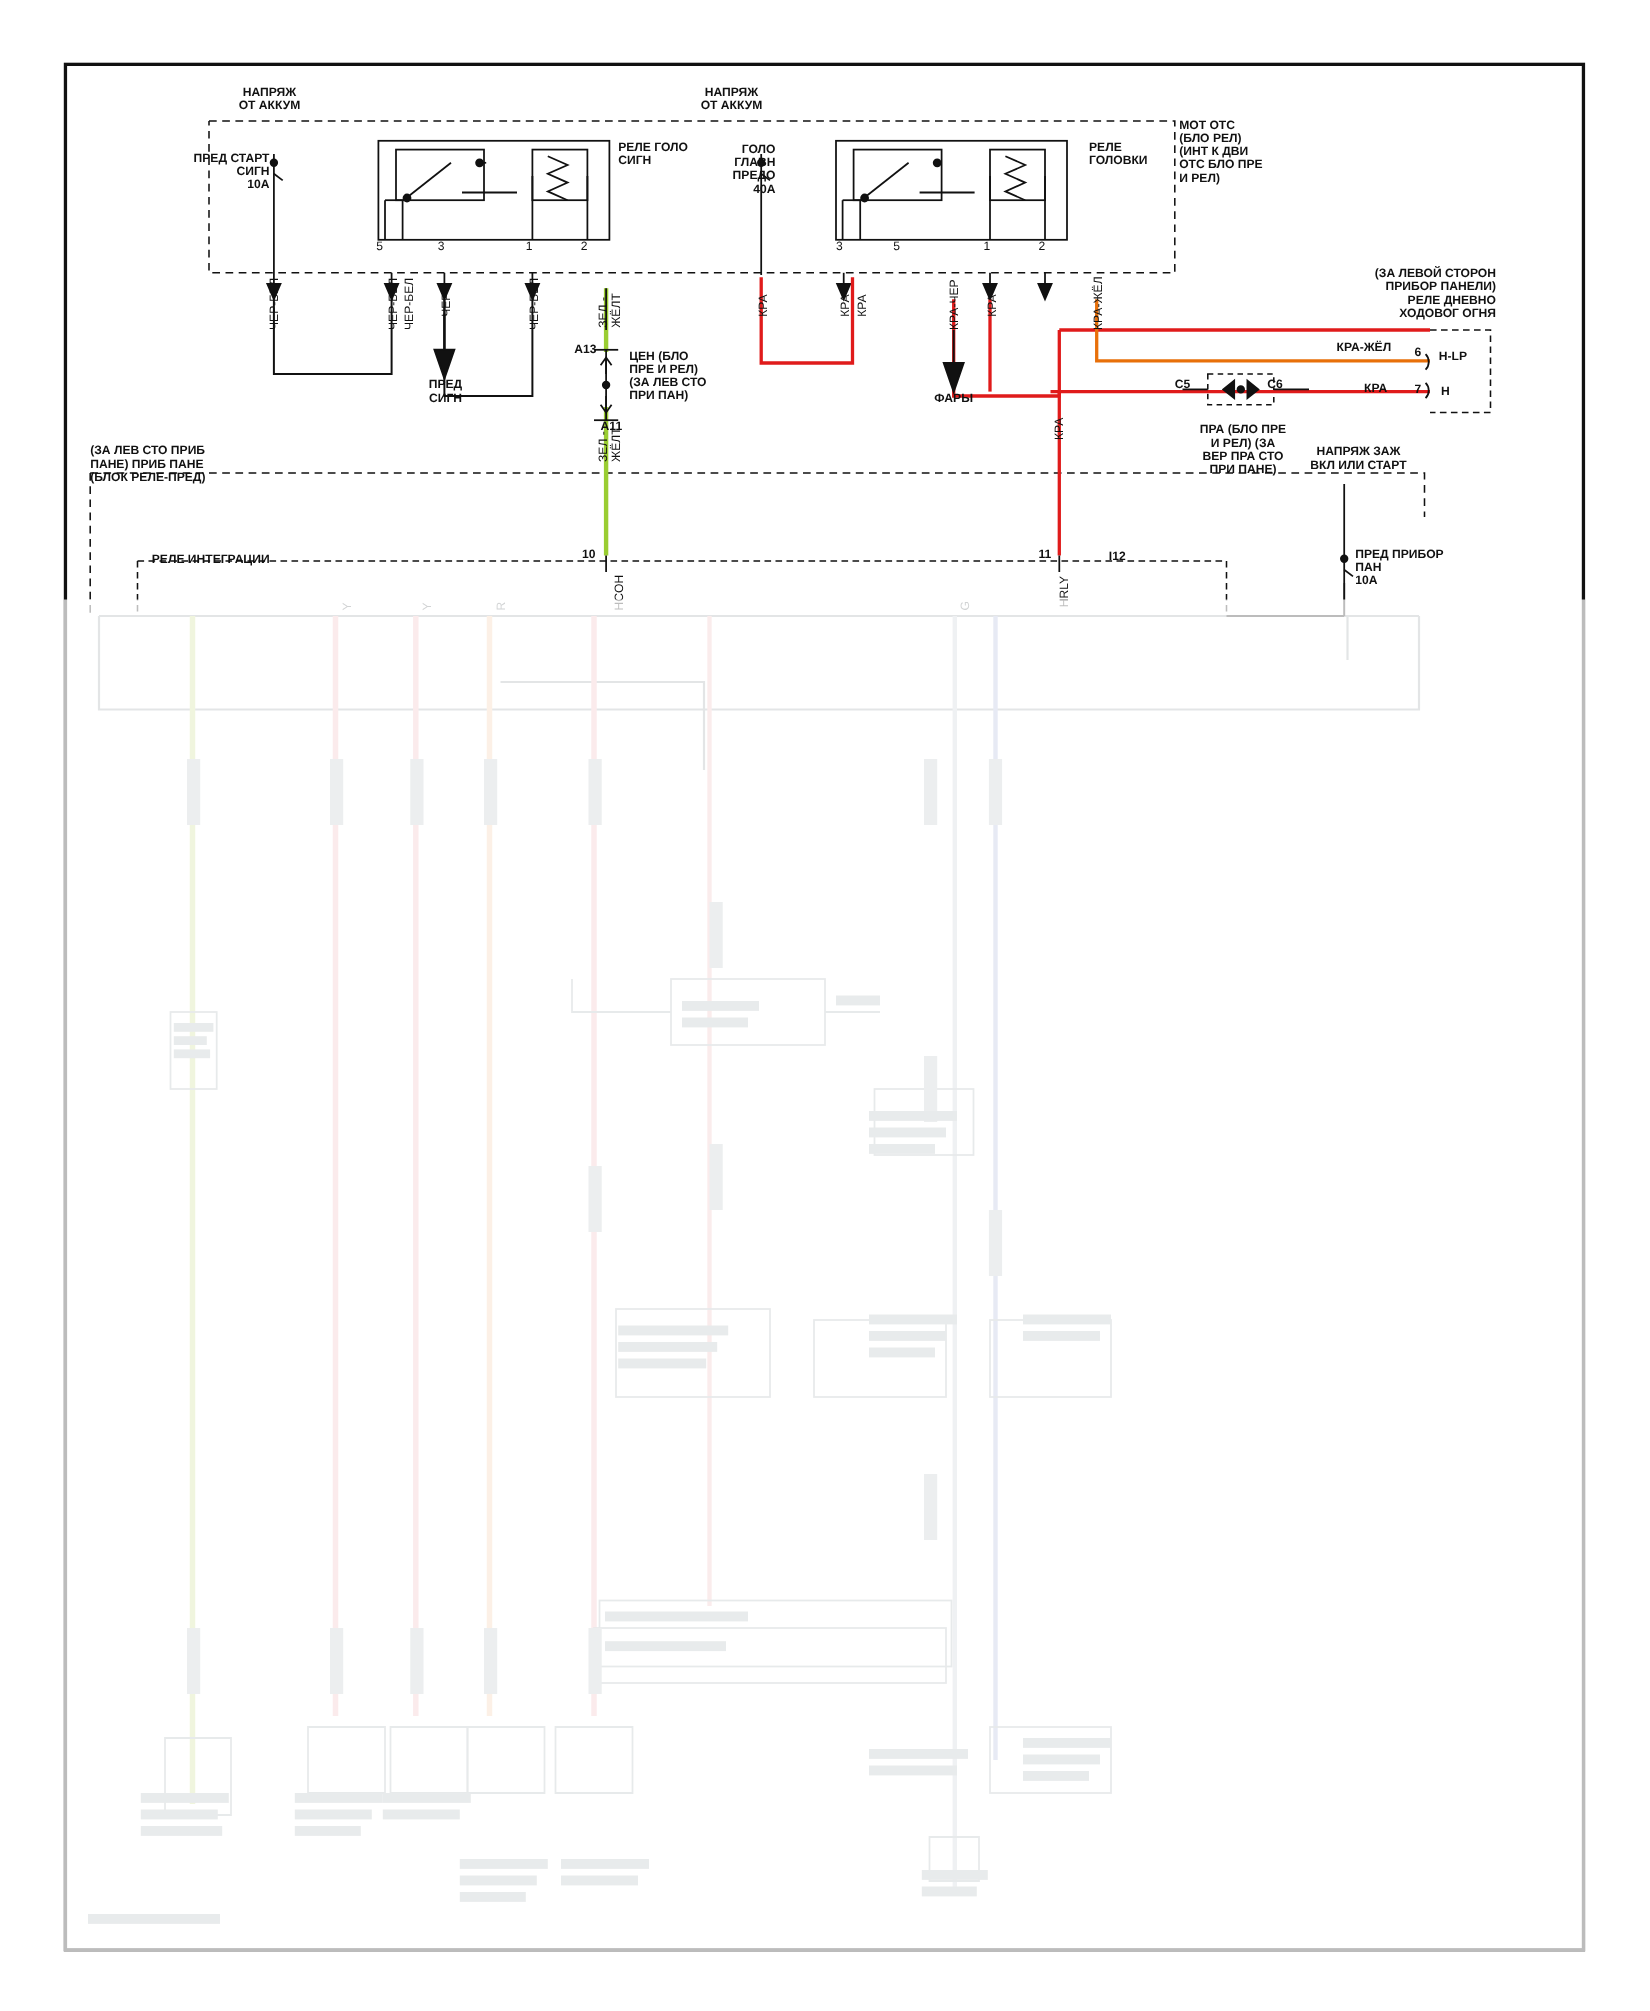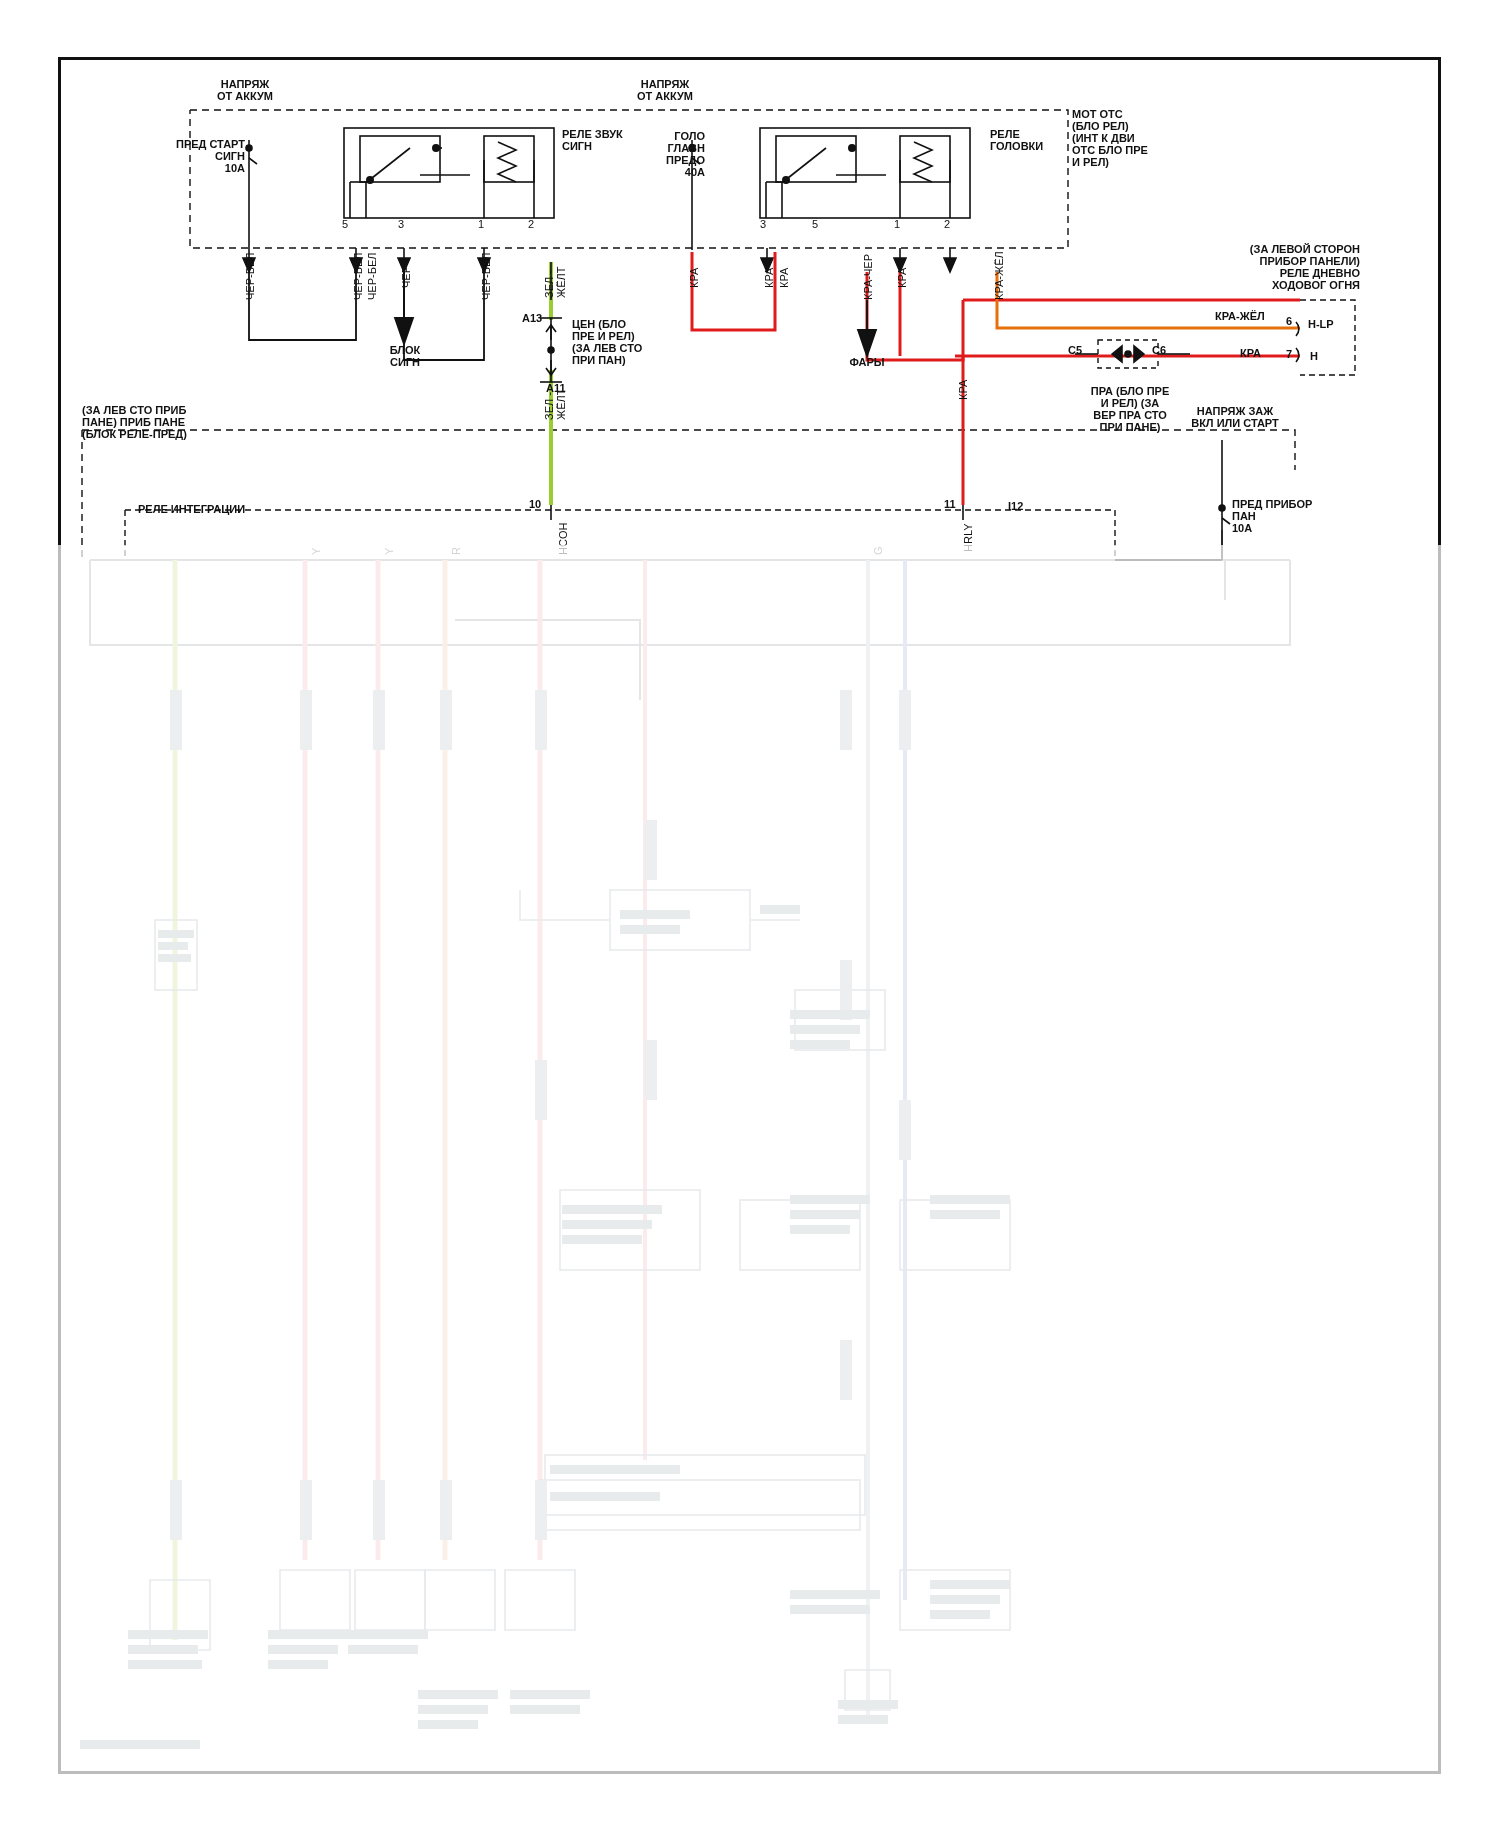--- a/index.html
+++ b/index.html
@@ -308,21 +308,21 @@
   </svg>
 
   <div class="lbl c b" style="left:180px; top:78px; width:130px;">НАПРЯЖ
 ОТ АККУМ</div>
   <div class="lbl c b" style="left:600px; top:78px; width:130px;">НАПРЯЖ
 ОТ АККУМ</div>
 
   <div class="lbl r b" style="left:150px; top:138px; width:95px;">ПРЕД СТАРТ
 СИГН
 10А</div>
-  <div class="lbl b" style="left:562px; top:128px; width:110px;">РЕЛЕ ЗВУК
+  <div class="lbl b" style="left:562px; top:128px; width:110px;">РЕЛЕ ГОЛО
 СИГН</div>
 
   <div class="lbl r b" style="left:620px; top:130px; width:85px;">ГОЛО
 ГЛАВН
 ПРЕДО
 40А</div>
   <div class="lbl b" style="left:990px; top:128px; width:90px;">РЕЛЕ
 ГОЛОВКИ</div>
 
   <div class="lbl b" style="left:1072px; top:108px; width:120px;">МОТ ОТС
@@ -350,21 +350,21 @@
   <div class="lbl b" style="left:82px; top:404px; width:150px;">(ЗА ЛЕВ СТО ПРИБ
 ПАНЕ) ПРИБ ПАНЕ
 (БЛОК РЕЛЕ-ПРЕД)</div>
   <div class="lbl b" style="left:138px; top:503px; width:160px;">РЕЛЕ ИНТЕГРАЦИИ</div>
 
   <div class="lbl b" style="left:572px; top:318px; width:95px;">ЦЕН (БЛО
 ПРЕ И РЕЛ)
 (ЗА ЛЕВ СТО
 ПРИ ПАН)</div>
 
-  <div class="lbl c b" style="left:370px; top:344px; width:70px;">БЛОК
+  <div class="lbl c b" style="left:370px; top:344px; width:70px;">ПРЕД
 СИГН</div>
   <div class="lbl c b" style="left:832px; top:356px; width:70px;">ФАРЫ</div>
 
   <div class="lbl" style="left:342px; top:218px;">5</div>
   <div class="lbl" style="left:398px; top:218px;">3</div>
   <div class="lbl" style="left:478px; top:218px;">1</div>
   <div class="lbl" style="left:528px; top:218px;">2</div>
 
   <div class="lbl" style="left:760px; top:218px;">3</div>
   <div class="lbl" style="left:812px; top:218px;">5</div>

